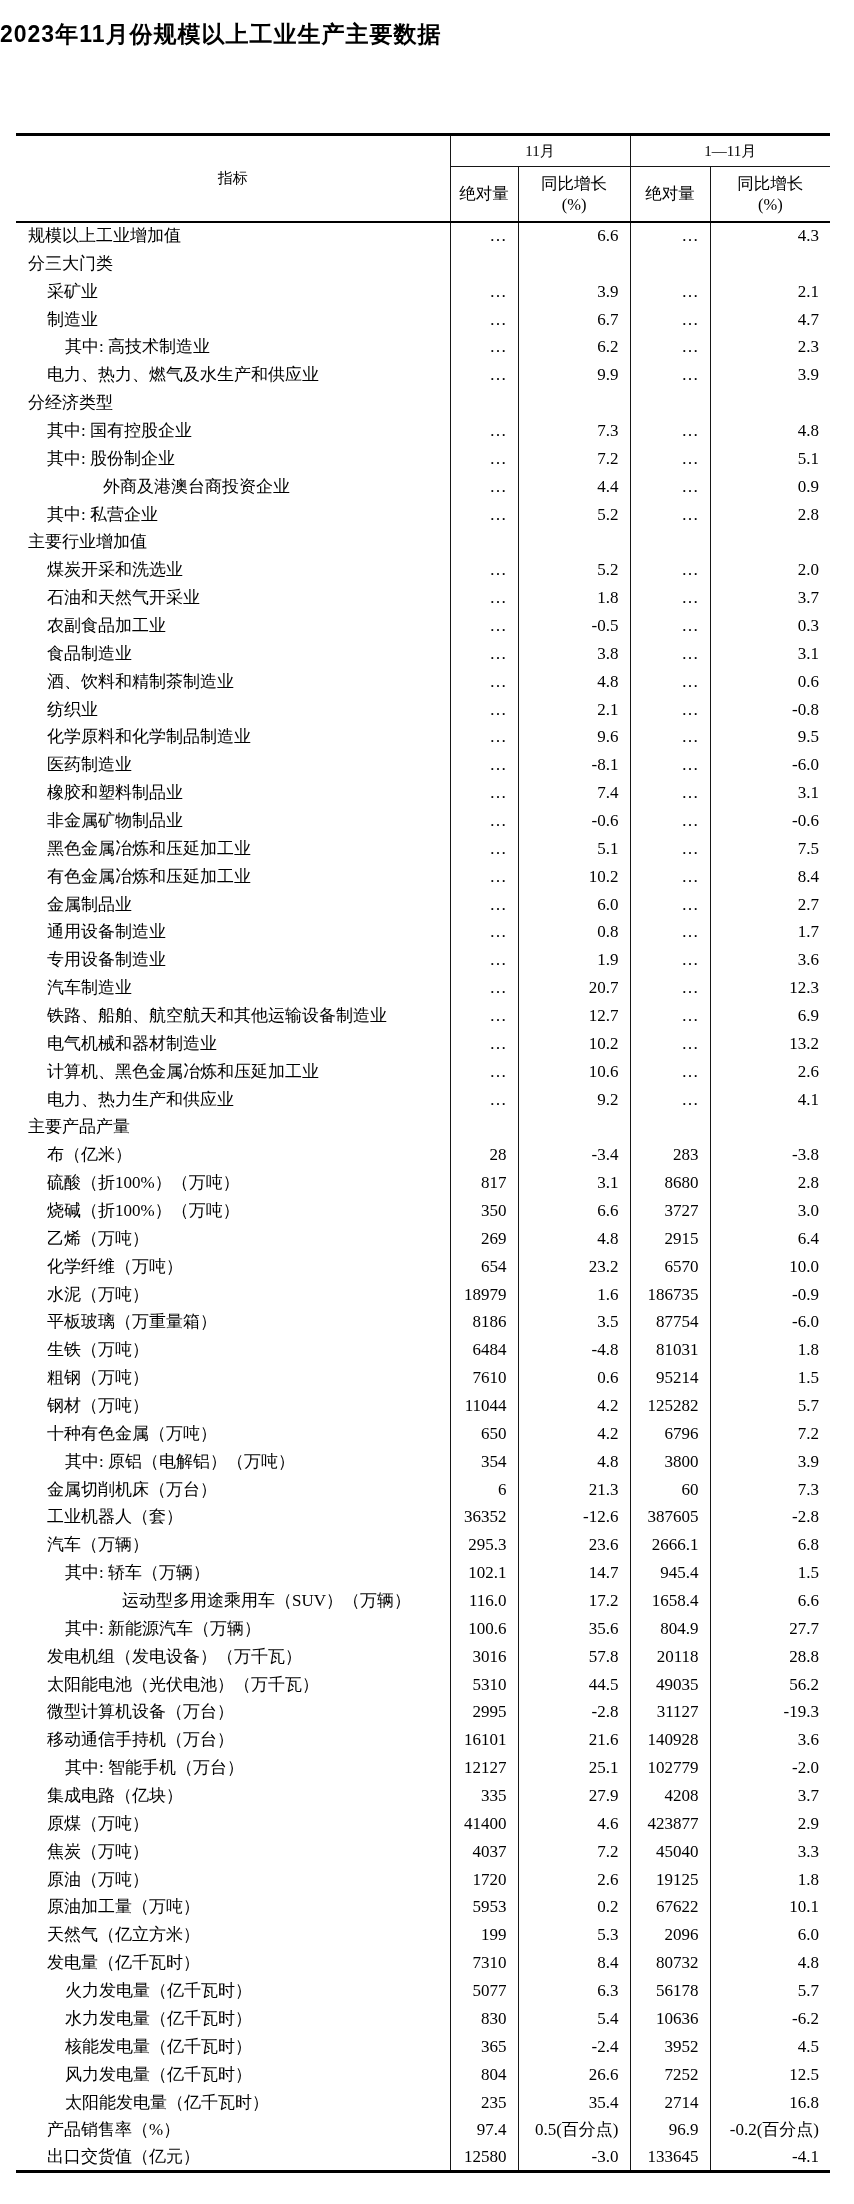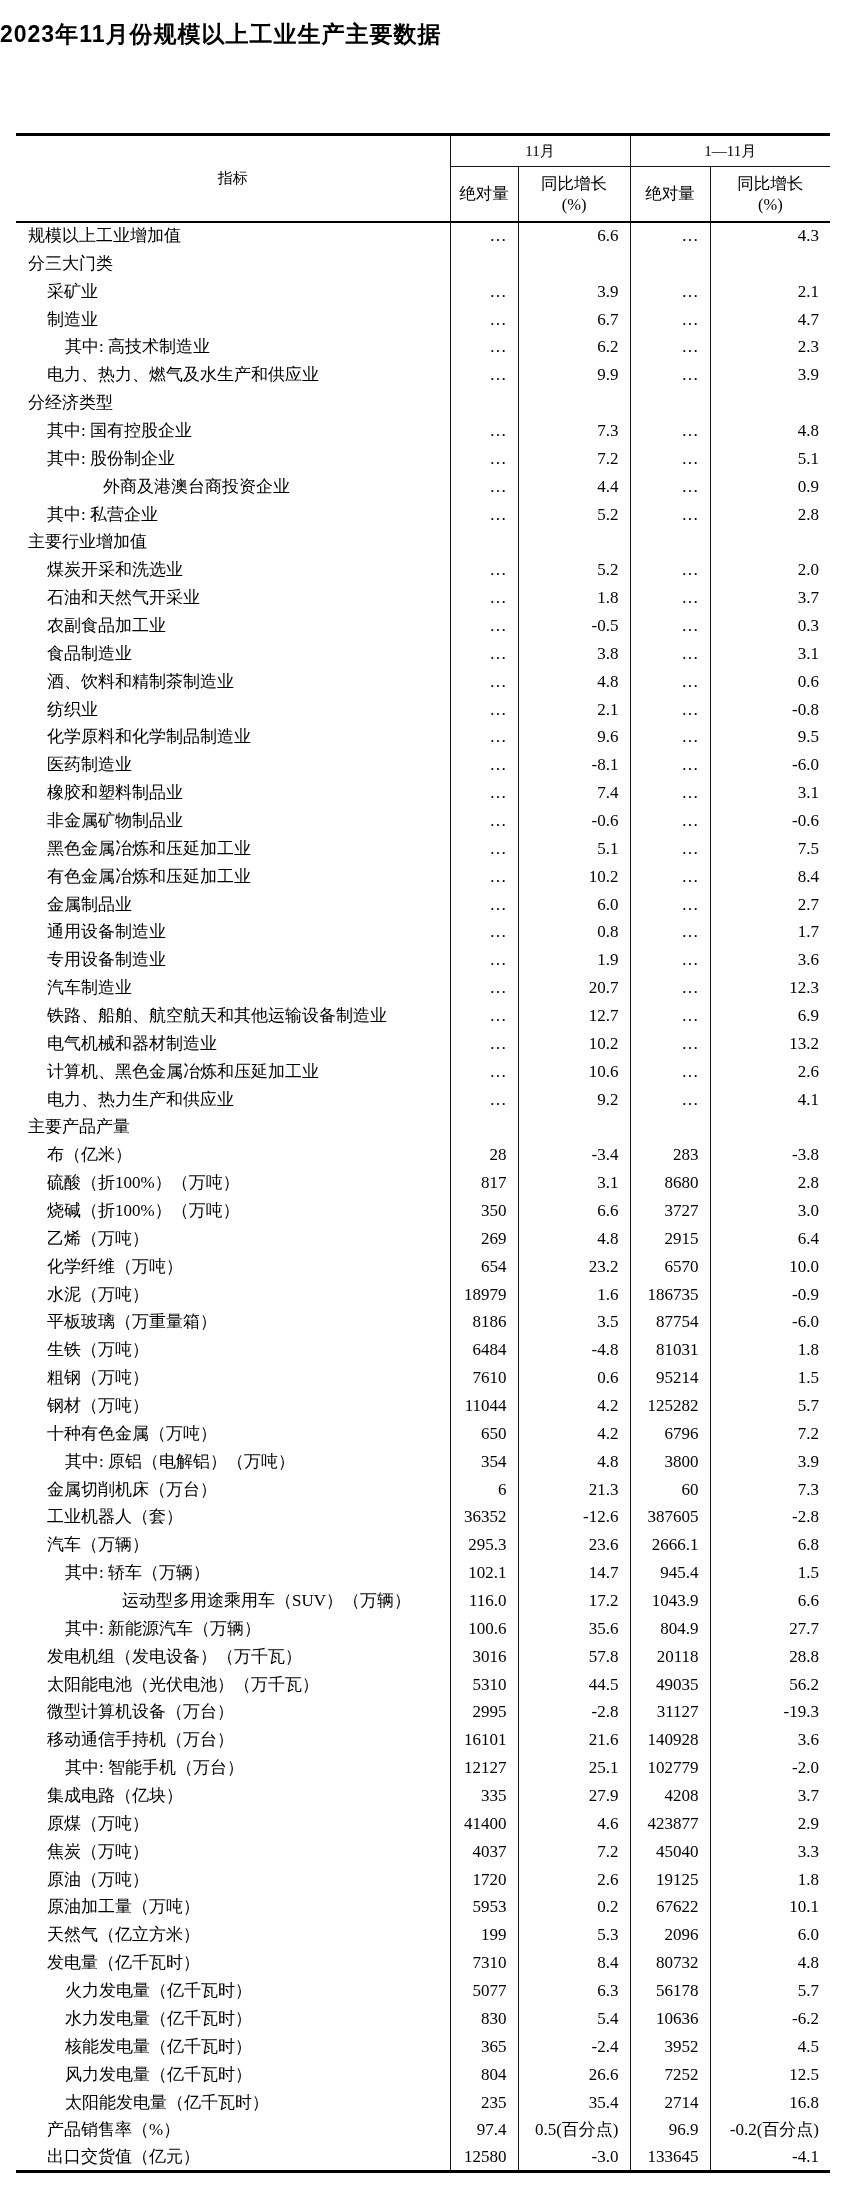--- a/index.html
+++ b/index.html
@@ -466,21 +466,21 @@
     <td class="val bl">102.1</td>
     <td class="val bl">14.7</td>
     <td class="val bl">945.4</td>
     <td class="val bl">1.5</td>
   </tr>
 
   <tr>
     <td class="lbl ind4">运动型多用途乘用车（SUV）（万辆）</td>
     <td class="val bl">116.0</td>
     <td class="val bl">17.2</td>
-    <td class="val bl">1043.9</td>
+    <td class="val bl">1658.4</td>
     <td class="val bl">6.6</td>
   </tr>
 
   <tr>
     <td class="lbl ind2">其中: 新能源汽车（万辆）</td>
     <td class="val bl">100.6</td>
     <td class="val bl">35.6</td>
     <td class="val bl">804.9</td>
     <td class="val bl">27.7</td>
   </tr>

